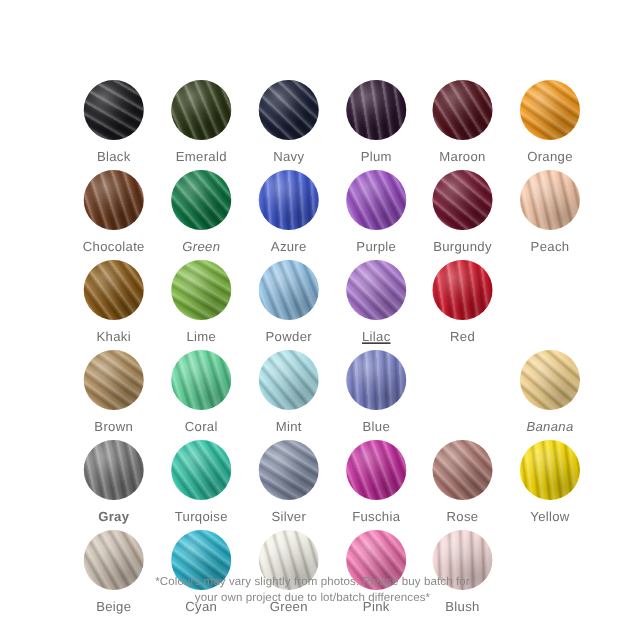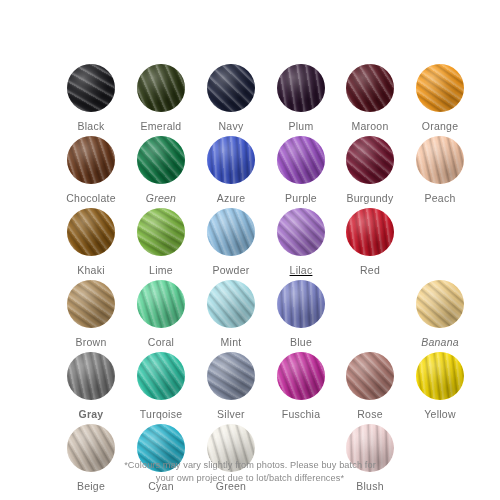--- a/index.html
+++ b/index.html
@@ -315,20 +315,27 @@
         </div>
         <div class="swatch-label">Cyan</div>
       </div>
       <div class="swatch-cell" style="left: 180px; top: 388px;">
         <div class="swatch-ball" style="background-color: rgb(244, 241, 232); width: 48px; height: 48px;">
           <div class="strands" style="background-image: repeating-linear-gradient(74deg, rgba(255, 255, 255, 0.26) 0px, rgba(255, 255, 255, 0.26) 1.2px, rgba(255, 255, 255, 0.06) 2.6px, rgba(0, 0, 0, 0) 4px, rgba(0, 0, 0, 0.13) 5.4px, rgba(0, 0, 0, 0.2) 6.4px, rgba(0, 0, 0, 0.05) 7.6px, rgba(255, 255, 255, 0.1) 8.8px);"></div>
           <div class="shade"></div>
         </div>
         <div class="swatch-label">Green</div>
       </div>
+      <div class="swatch-cell" style="left: 250px; top: 388px;">
+        <div class="swatch-ball" style="background-color: rgb(243, 115, 176); width: 48px; height: 48px;">
+          <div class="strands" style="background-image: repeating-linear-gradient(51deg, rgba(255, 255, 255, 0.26) 0px, rgba(255, 255, 255, 0.26) 1.2px, rgba(255, 255, 255, 0.06) 2.6px, rgba(0, 0, 0, 0) 4px, rgba(0, 0, 0, 0.13) 5.4px, rgba(0, 0, 0, 0.2) 6.4px, rgba(0, 0, 0, 0.05) 7.6px, rgba(255, 255, 255, 0.1) 8.8px);"></div>
+          <div class="shade"></div>
+        </div>
+        <div class="swatch-label">Pink</div>
+      </div>
       <div class="swatch-cell" style="left: 319px; top: 388px;">
         <div class="swatch-ball" style="background-color: rgb(242, 212, 212); width: 48px; height: 48px;">
           <div class="strands" style="background-image: repeating-linear-gradient(88deg, rgba(255, 255, 255, 0.26) 0px, rgba(255, 255, 255, 0.26) 1.2px, rgba(255, 255, 255, 0.06) 2.6px, rgba(0, 0, 0, 0) 4px, rgba(0, 0, 0, 0.13) 5.4px, rgba(0, 0, 0, 0.2) 6.4px, rgba(0, 0, 0, 0.05) 7.6px, rgba(255, 255, 255, 0.1) 8.8px);"></div>
           <div class="shade"></div>
         </div>
         <div class="swatch-label">Blush</div>
       </div>
     </div>
 
   <div class="footnote">

